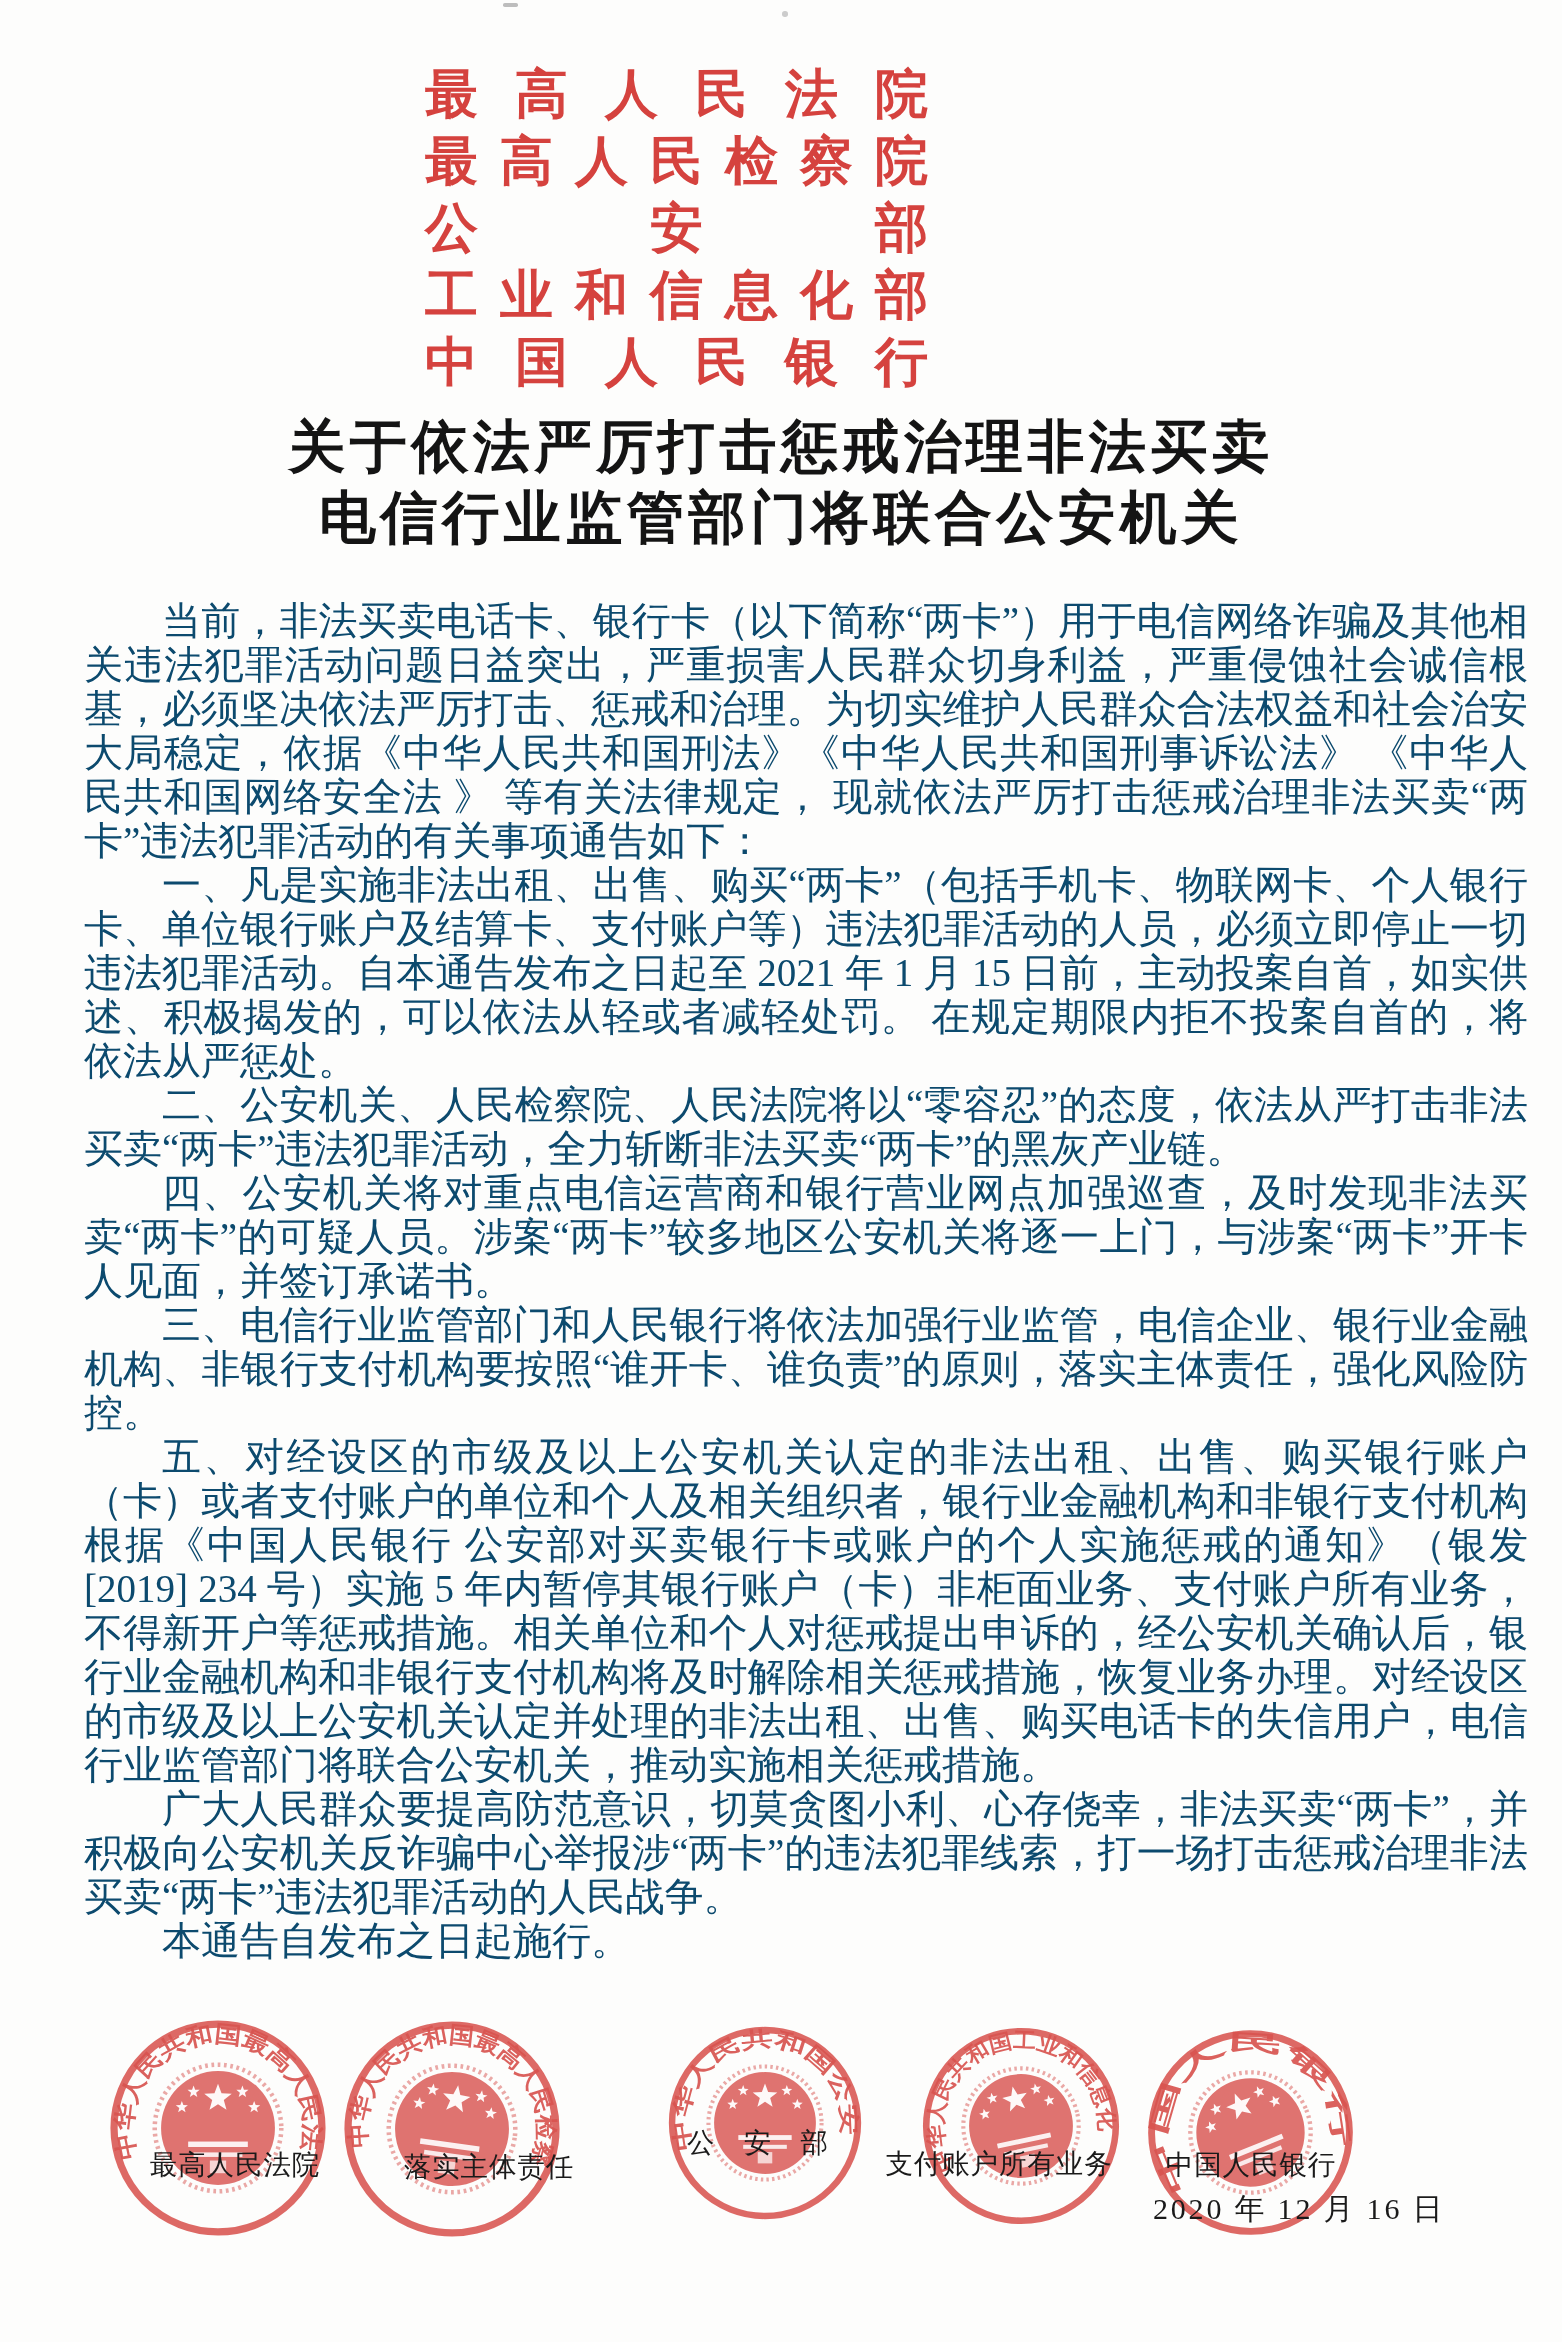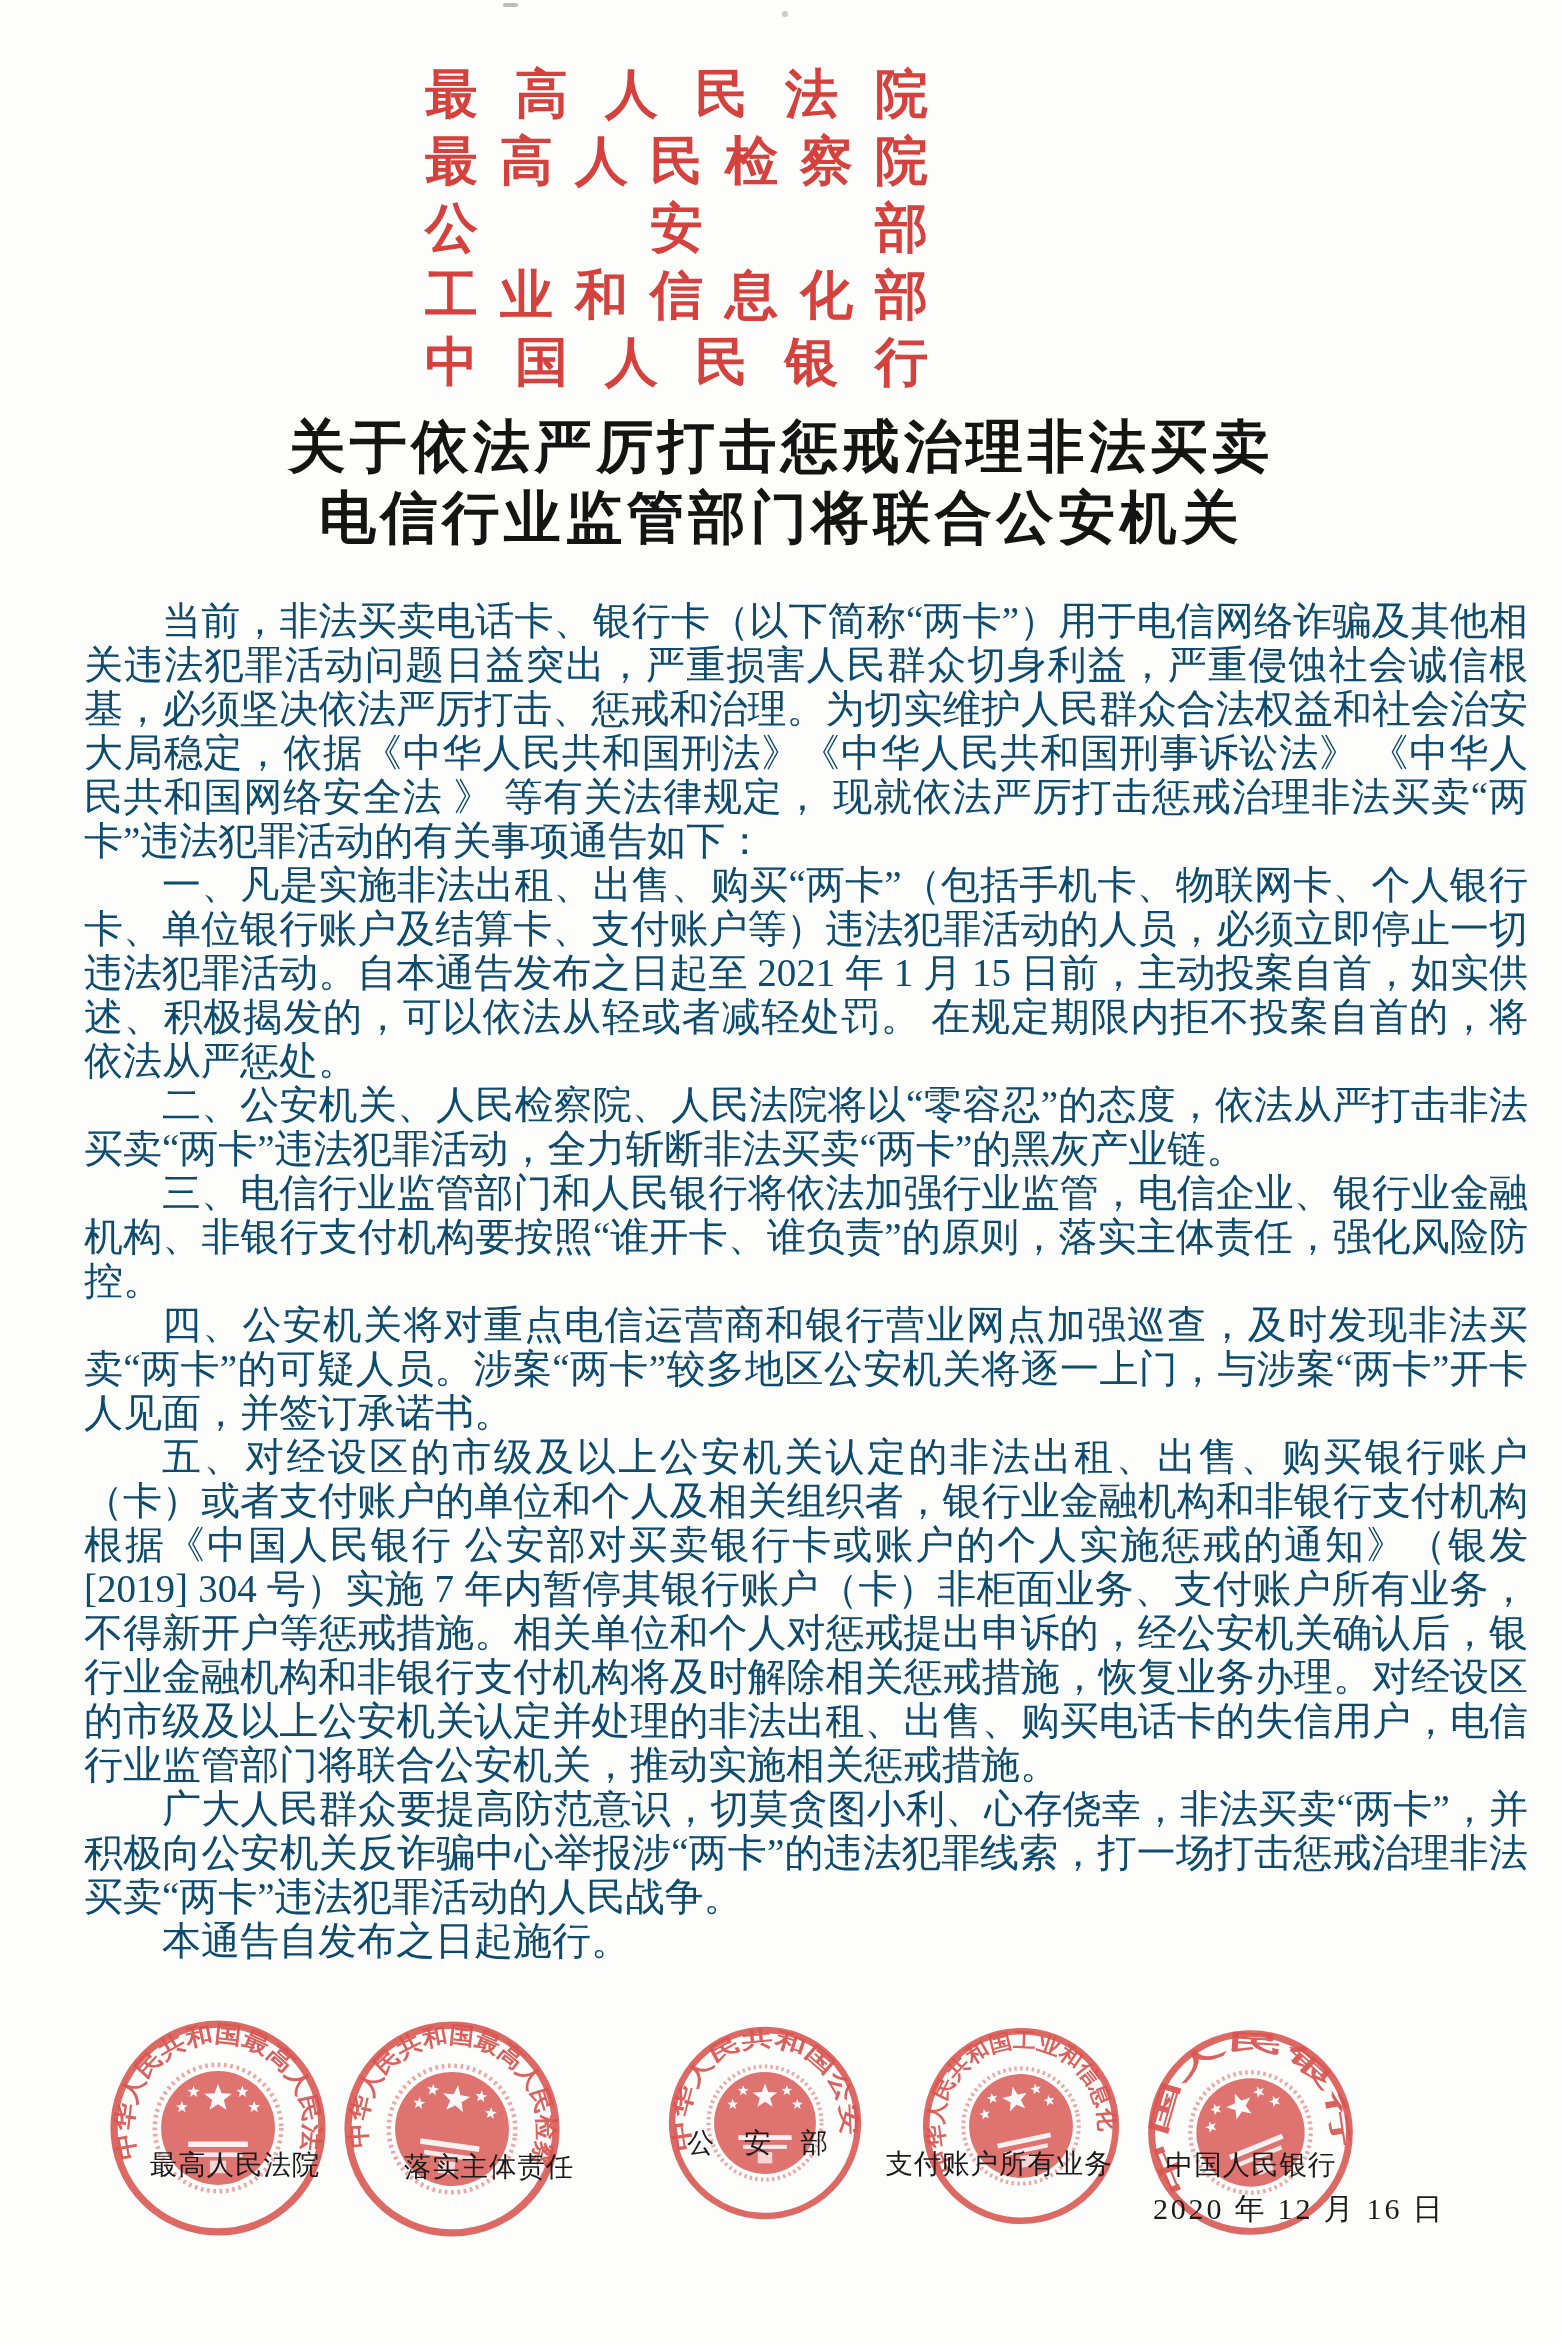--- a/index.html
+++ b/index.html
@@ -109,23 +109,23 @@
 
   <h1 class="title">
     <div>关于依法严厉打击惩戒治理非法买卖</div>
     <div>电信行业监管部门将联合公安机关</div>
   </h1>
 
   <div class="body" id="body-paragraphs">
       <p>当前，非法买卖电话卡、银行卡（以下简称“两卡”）用于电信网络诈骗及其他相关违法犯罪活动问题日益突出，严重损害人民群众切身利益，严重侵蚀社会诚信根基，必须坚决依法严厉打击、惩戒和治理。为切实维护人民群众合法权益和社会治安大局稳定，依据《中华人民共和国刑法》《中华人民共和国刑事诉讼法》 《中华人民共和国网络安全法 》 等有关法律规定， 现就依法严厉打击惩戒治理非法买卖“两卡”违法犯罪活动的有关事项通告如下：</p>
       <p>一、凡是实施非法出租、出售、购买“两卡”（包括手机卡、物联网卡、个人银行卡、单位银行账户及结算卡、支付账户等）违法犯罪活动的人员，必须立即停止一切违法犯罪活动。自本通告发布之日起至 2021 年 1 月 15 日前，主动投案自首，如实供述、积极揭发的，可以依法从轻或者减轻处罚。 在规定期限内拒不投案自首的，将依法从严惩处。</p>
       <p>二、公安机关、人民检察院、人民法院将以“零容忍”的态度，依法从严打击非法买卖“两卡”违法犯罪活动，全力斩断非法买卖“两卡”的黑灰产业链。</p>
+      <p>四、公安机关将对重点电信运营商和银行营业网点加强巡查，及时发现非法买卖“两卡”的可疑人员。涉案“两卡”较多地区公安机关将逐一上门，与涉案“两卡”开卡人见面，并签订承诺书。</p>
       <p>三、电信行业监管部门和人民银行将依法加强行业监管，电信企业、银行业金融机构、非银行支付机构要按照“谁开卡、谁负责”的原则，落实主体责任，强化风险防控。</p>
-      <p>四、公安机关将对重点电信运营商和银行营业网点加强巡查，及时发现非法买卖“两卡”的可疑人员。涉案“两卡”较多地区公安机关将逐一上门，与涉案“两卡”开卡人见面，并签订承诺书。</p>
-      <p>五、对经设区的市级及以上公安机关认定的非法出租、出售、购买银行账户（卡）或者支付账户的单位和个人及相关组织者，银行业金融机构和非银行支付机构根据《中国人民银行 公安部对买卖银行卡或账户的个人实施惩戒的通知》（银发[2019] 304 号）实施 7 年内暂停其银行账户（卡）非柜面业务、支付账户所有业务，不得新开户等惩戒措施。相关单位和个人对惩戒提出申诉的，经公安机关确认后，银行业金融机构和非银行支付机构将及时解除相关惩戒措施，恢复业务办理。对经设区的市级及以上公安机关认定并处理的非法出租、出售、购买电话卡的失信用户，电信行业监管部门将联合公安机关，推动实施相关惩戒措施。</p>
+      <p>五、对经设区的市级及以上公安机关认定的非法出租、出售、购买银行账户（卡）或者支付账户的单位和个人及相关组织者，银行业金融机构和非银行支付机构根据《中国人民银行 公安部对买卖银行卡或账户的个人实施惩戒的通知》（银发[2019] 234 号）实施 5 年内暂停其银行账户（卡）非柜面业务、支付账户所有业务，不得新开户等惩戒措施。相关单位和个人对惩戒提出申诉的，经公安机关确认后，银行业金融机构和非银行支付机构将及时解除相关惩戒措施，恢复业务办理。对经设区的市级及以上公安机关认定并处理的非法出租、出售、购买电话卡的失信用户，电信行业监管部门将联合公安机关，推动实施相关惩戒措施。</p>
       <p>广大人民群众要提高防范意识，切莫贪图小利、心存侥幸，非法买卖“两卡”，并积极向公安机关反诈骗中心举报涉“两卡”的违法犯罪线索，打一场打击惩戒治理非法买卖“两卡”违法犯罪活动的人民战争。</p>
       <p>本通告自发布之日起施行。</p>
     </div>
 
   <div id="seals">
       <div class="seal s1">
         <svg viewBox="0 0 250 250">
           <circle cx="125" cy="125" r="115" fill="none" stroke="#d85450" stroke-width="8" opacity="0.88"></circle>
           <circle cx="125" cy="125" r="70" fill="none" stroke="#d85450" stroke-width="5" stroke-dasharray="3 4" opacity="0.5"></circle>
           <circle cx="125" cy="125" r="63" fill="#d85450" opacity="0.82"></circle>

